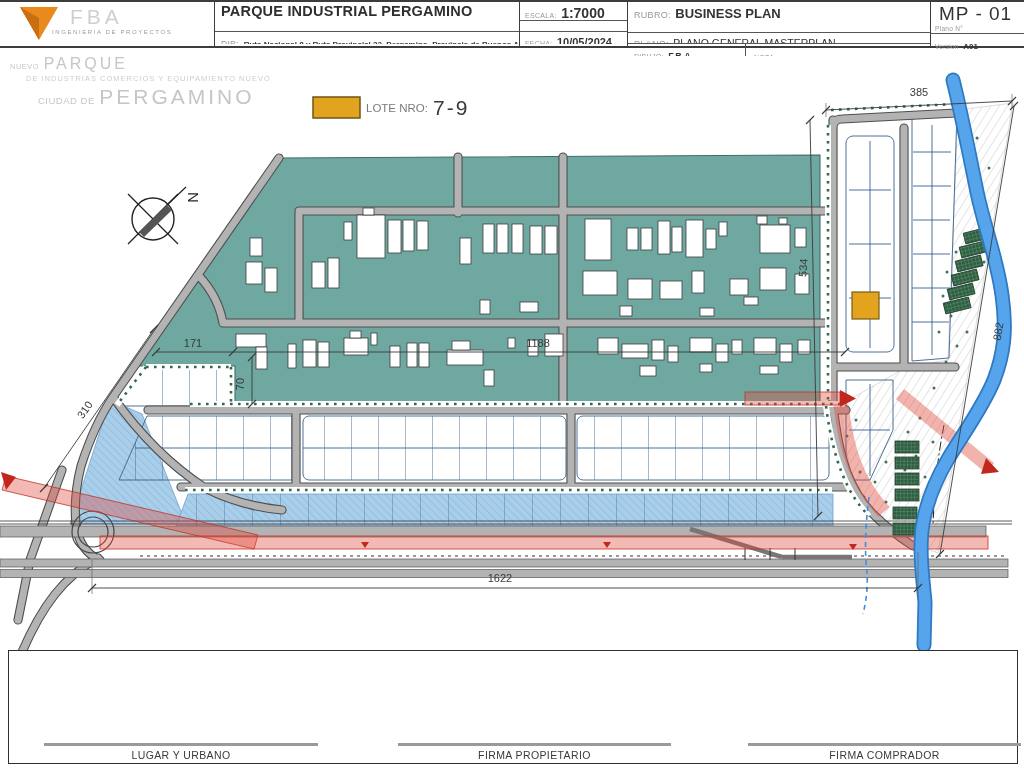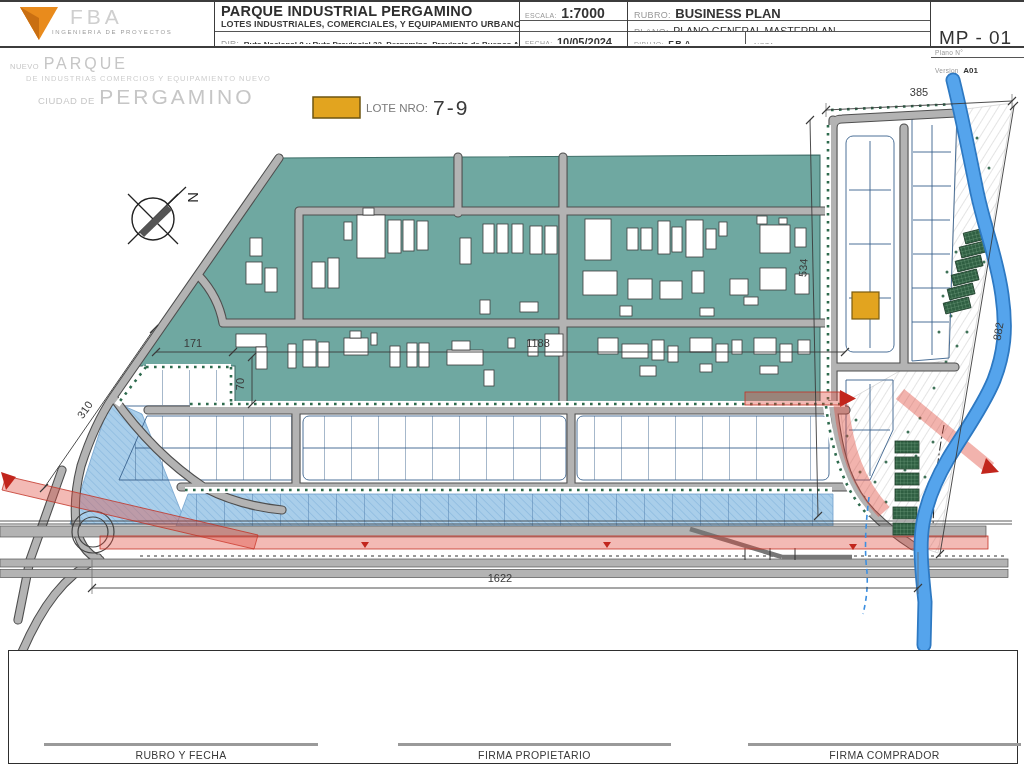--- a/index.html
+++ b/index.html
@@ -333,21 +333,20 @@
     <svg width="215" height="40" style="position:absolute;left:0;top:0">
       <polygon points="20,5 58,5 39,38" fill="#E98B1C"></polygon>
       <polygon points="20,5 39,16 39,38" fill="#C96F12"></polygon>
     </svg>
     <div class="abs ghost" style="left:70px;top:3px;">FBA</div>
     <div class="abs logo-tagline" style="left:52px;top:27px;">INGENIERIA DE PROYECTOS</div>
   </div>
   <div id="tb-center" class="tb-cell">
     <div class="tb-row" style="height:30px;">
       <div id="proj-title">PARQUE INDUSTRIAL PERGAMINO</div>
-      <div id="proj-sub">LOTES INDUSTRIALES, COMERCIALES, Y EQUIPAMIENTO URBANO</div>
     </div>
     <div class="tb-row" style="height:12px;padding:1px 0 0 6px;">
       <span class="lbl" style="font-size:8.5px;">DIR:</span>
       <span class="val" style="font-size:8px;">Ruta Nacional 8 y Ruta Provincial 32, Pergamino, Provincia de Buenos Aires</span>
     </div>
   </div>
   <div id="tb-col3" class="tb-cell">
     <div class="tb-row" style="height:19px;padding:2px 0 0 5px;">
       <span class="lbl">ESCALA:</span>
       <span class="val" style="font-size:14px;">1:7000</span>
@@ -355,40 +354,40 @@
     <div class="tb-row" style="height:11px;padding:1px 0 0 9px;">
       <span class="lbl" style="font-size:6.5px;">CAD:</span>
       <span class="val" style="font-size:7.5px;">PPR-001-MP-0429</span>
     </div>
     <div class="tb-row" style="height:12px;padding:0 0 0 5px;">
       <span class="lbl">FECHA:</span>
       <span class="val" style="font-size:11px;">10/05/2024</span>
     </div>
   </div>
   <div id="tb-col4" class="tb-cell">
-    <div class="tb-row" style="height:19px;padding:2px 0 0 6px;">
+    <div class="tb-row" style="height:31px;padding:2px 0 0 6px;">
       <span class="lbl" style="font-size:9px;">RUBRO:</span>
       <span class="val" style="font-size:13px;">BUSINESS PLAN</span>
     </div>
     <div class="tb-row" style="height:11px;padding:0 0 0 6px;">
       <span class="lbl" style="font-size:9px;">PLANO:</span>
       <span class="val" style="font-size:10.5px;font-weight:normal;color:#2f2f2f;">PLANO GENERAL MASTERPLAN</span>
     </div>
     <div class="tb-row" style="height:12px;display:flex;">
       <div style="width:118px;padding:1px 0 0 6px;border-right:1px solid #555;box-sizing:border-box;">
         <span class="lbl">DIBUJO:</span>
         <span class="val" style="font-size:9px;">F.B.A.</span>
       </div>
       <div style="padding:2px 0 0 8px;">
         <span class="lbl">NOTA:</span>
       </div>
     </div>
   </div>
   <div id="tb-col5" class="tb-cell">
-    <div style="font-size:19px;color:#333;padding:1px 0 0 8px;letter-spacing:1px;margin-top:24px;">MP - 01</div>
+    <div style="font-size:19px;color:#333;padding:1px 0 0 8px;letter-spacing:1px;">MP - 01</div>
     <div class="lbl" style="font-size:6.5px;padding-left:4px;border-bottom:1px solid #555;padding-bottom:1px;">Plano N°</div>
     <div style="padding:1px 0 0 4px;">
       <span class="lbl" style="font-size:6.5px;">Version</span>
       <span class="val" style="font-size:8px;">A01</span>
     </div>
   </div>
 </div>
 
 <div id="watermark" class="abs">
   <div>
@@ -406,21 +405,21 @@
   <svg width="50" height="24">
     <rect x="1" y="1" width="47" height="21" stroke="#6E5512" stroke-width="1.5" fill="#E2A41F"></rect>
   </svg>
   <span style="font-size:11.5px;color:#7a7a7a;margin-left:4px;">LOTE NRO:</span>
   <span style="font-size:21px;color:#3a3a3a;letter-spacing:2px;margin-left:5px;">7-9</span>
 </div>
 
 <div id="sigbox" class="abs">
   <div class="sigline" style="left:35px;width:274px;">
     <div class="bar"></div>
-    <div class="cap">RUBRO Y FECHA</div>
+    <div class="cap">LUGAR Y URBANO</div>
   </div>
   <div class="sigline" style="left:739px;width:273px;">
     <div class="bar"></div>
     <div class="cap">FIRMA COMPRADOR</div>
   </div>
   <div class="sigline" style="left:389px;width:273px;">
     <div class="bar"></div>
     <div class="cap">FIRMA PROPIETARIO</div>
   </div>
 </div>

